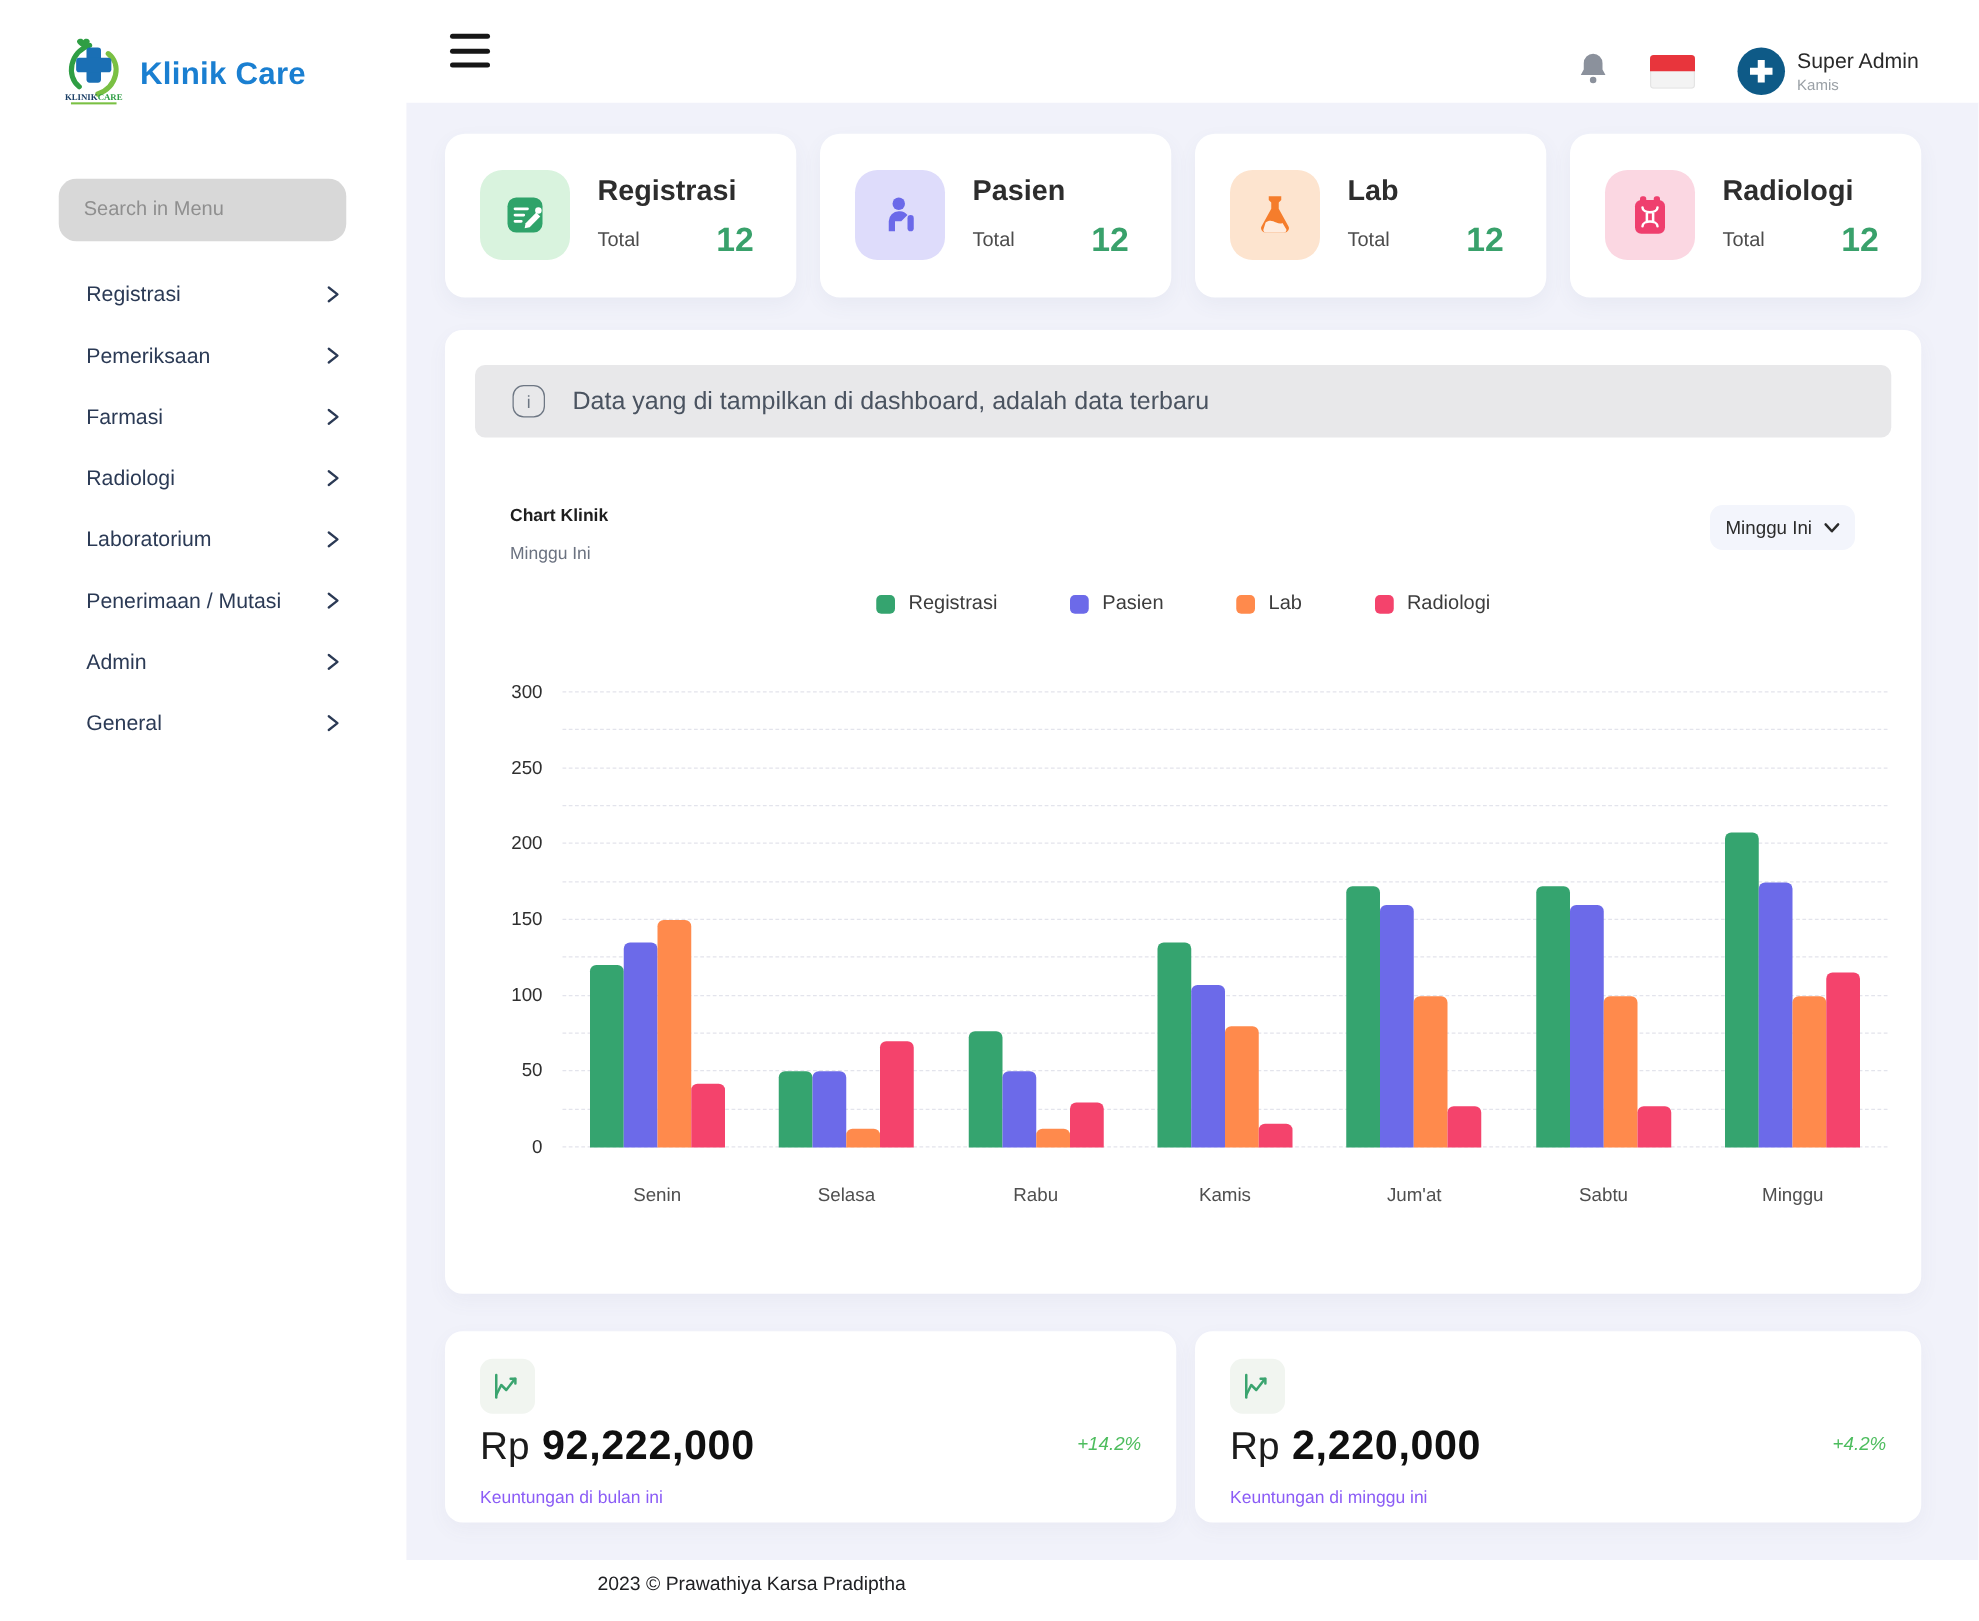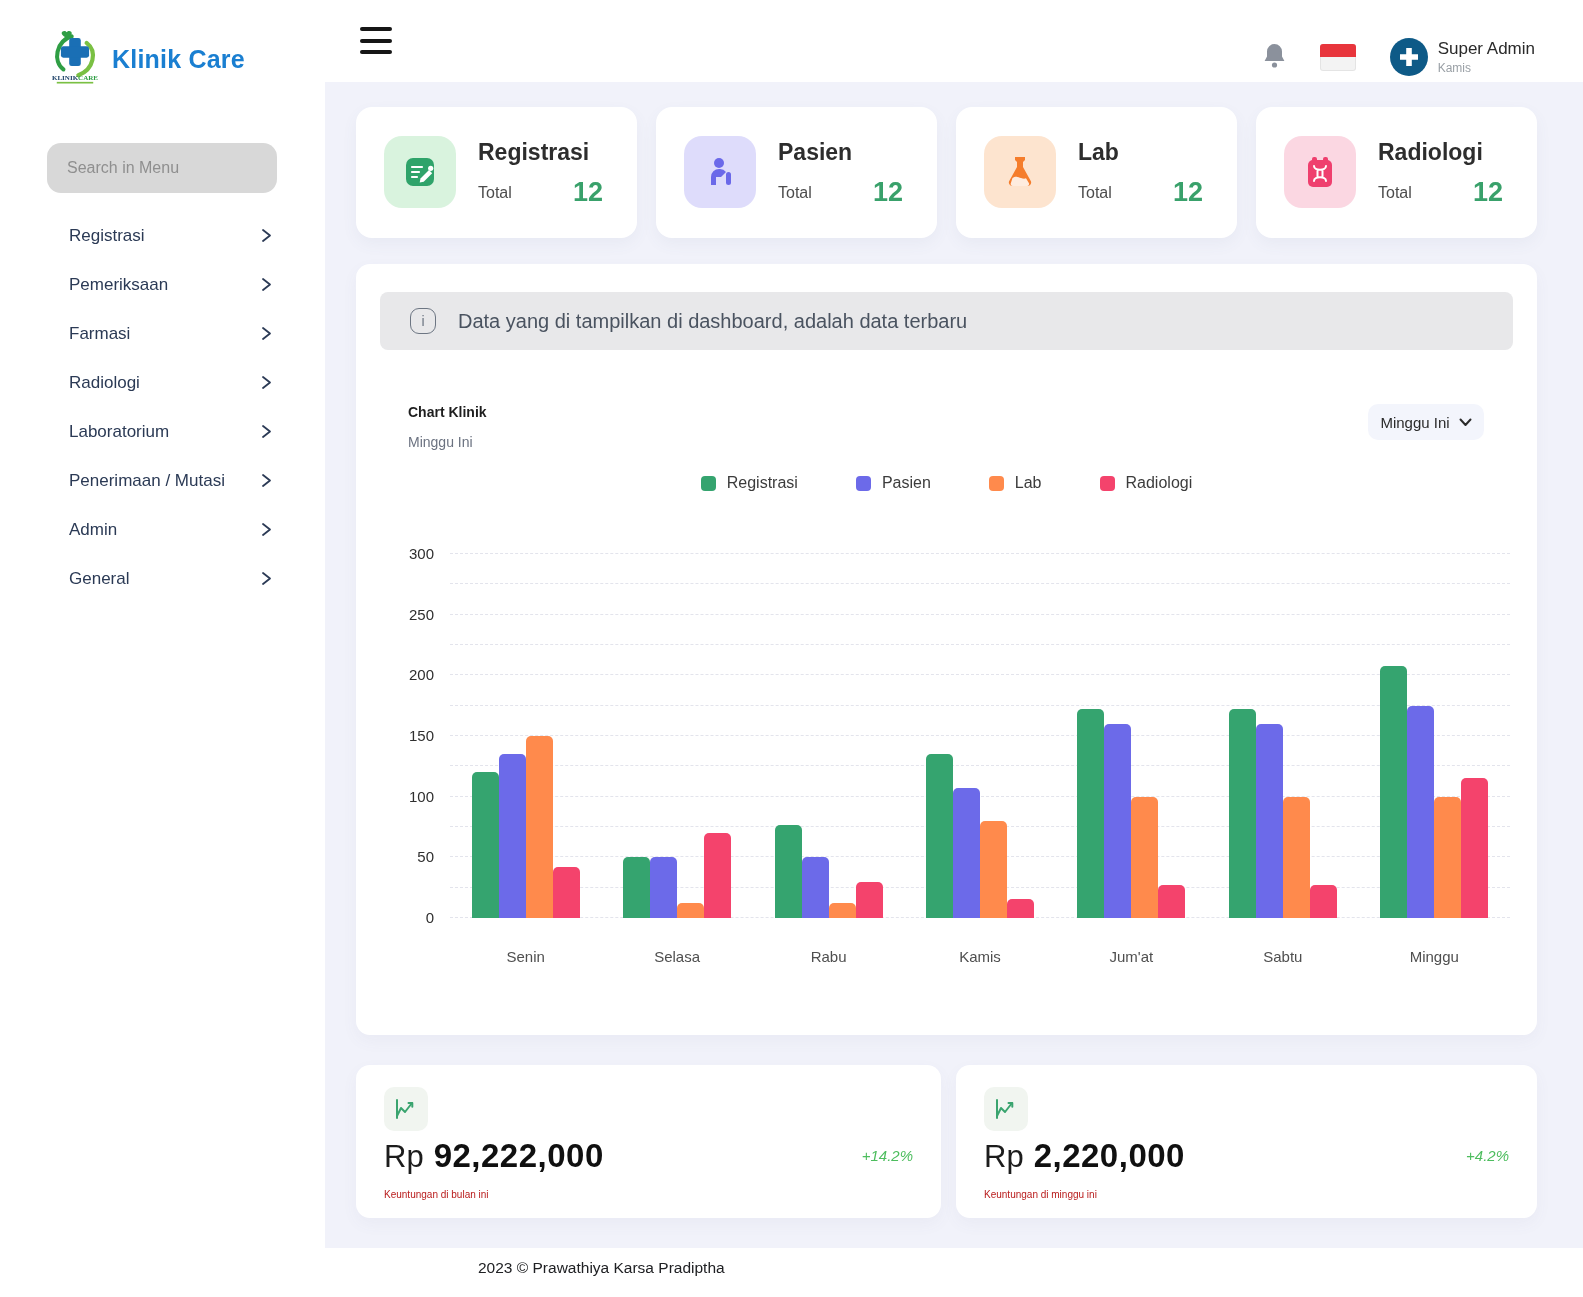--- a/index.html
+++ b/index.html
@@ -89,21 +89,21 @@
   
   .money-card {
     position:absolute; top:1065px; height:153px; background:#fff;
     border-radius:14px; box-shadow:0 6px 16px rgba(90,95,130,.05);
   }
   .money-icon { position:absolute; left:28px; top:22px; width:44px; height:44px; border-radius:10px; background:#f1f5f0; display:flex; align-items:center; justify-content:center; }
   .money-row { position:absolute; left:28px; top:72px; display:flex; align-items:baseline; gap:10px; }
   .money-currency { font-size:31px; color:#1c1c1c; }
   .money-amount { font-size:33px; font-weight:bold; color:#101010; letter-spacing:.5px; }
   .money-delta { position:absolute; right:28px; top:82px; font-size:15px; color:#4dbd5e;font-style:italic; }
-  .money-caption { position:absolute; left:28px; top:124px; font-size:10px; color:#b91c1c; }
+  .money-caption { position:absolute; left:28px; top:124px; font-size:14px; color:#8b5cf6; }
 
   .footer-text { position:absolute; left:478px; top:1259px; font-size:15.5px; color:#202124; }
 </style>
 </head>
 <body>
 
 <div class="page">
   <div class="content-bg"></div>
 
   <div class="sidebar">

